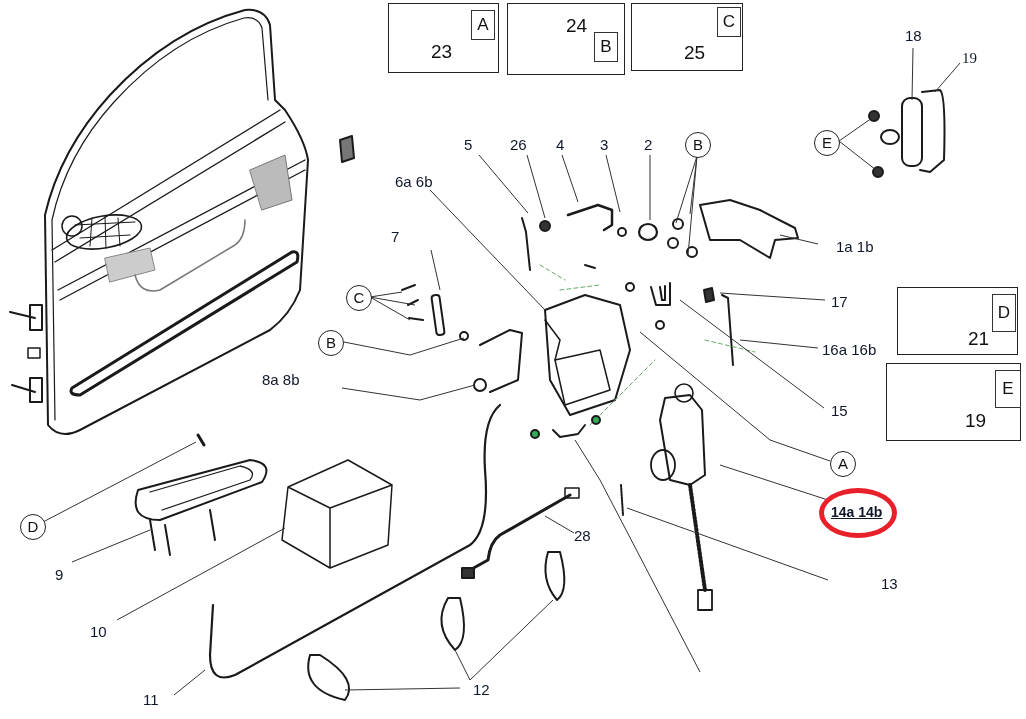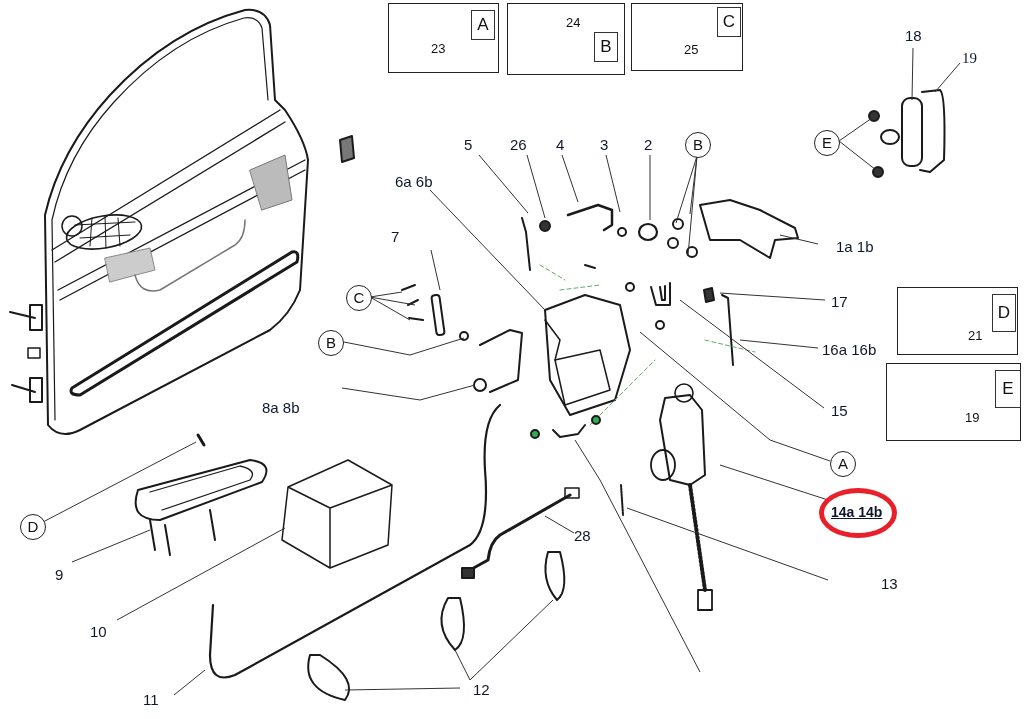--- a/index.html
+++ b/index.html
@@ -2,21 +2,21 @@
 <html><head>
 <meta charset="utf-8">
 <style>
   html,body{margin:0;padding:0;background:#ffffff;}
   body{width:1026px;height:719px;position:relative;overflow:hidden;font-family:"Liberation Sans",sans-serif;color:#111;}
   #stage{position:absolute;left:0;top:0;width:1026px;height:719px;}
   .lbl{position:absolute;font-size:15px;color:#0f172a;line-height:1;white-space:nowrap;font-family:"Liberation Sans",sans-serif;}
   .circle{position:absolute;width:24px;height:24px;border:1px solid #222;border-radius:50%;background:#fff;font-size:15px;line-height:24px;text-align:center;color:#111;font-family:"Liberation Sans",sans-serif;}
   .box{position:absolute;border:1.5px solid #222;background:#fff;}
   .boxletter{position:absolute;border:1px solid #333;width:22px;height:28px;font-size:17px;line-height:28px;text-align:center;font-family:"Liberation Sans",sans-serif;}
-  .boxnum{position:absolute;font-size:13px;font-family:"Liberation Sans",sans-serif;}
+  .boxnum{position:absolute;font-size:19px;font-family:"Liberation Sans",sans-serif;}
   .hl{position:absolute;border:5px solid #e8202a;border-radius:50%;}
 </style>
 </head>
 <body>
 
 <div id="stage">
 
   <svg width="1026" height="719" style="position:absolute;left:0;top:0">
     <g fill="none" stroke="#1a1a1a" stroke-width="2" stroke-linejoin="round" stroke-linecap="round">
 
@@ -190,21 +190,21 @@
   <div class="circle" style="left:20px;top:514px;">D</div>
   <div class="circle" style="left:814px;top:130px;">E</div>
 
   <div class="lbl" style="left:836px;top:239px;">1a  1b</div>
   <div class="lbl" style="left:644px;top:137px;">2</div>
   <div class="lbl" style="left:600px;top:137px;">3</div>
   <div class="lbl" style="left:556px;top:137px;">4</div>
   <div class="lbl" style="left:464px;top:137px;">5</div>
   <div class="lbl" style="left:395px;top:174px;">6a  6b</div>
   <div class="lbl" style="left:391px;top:229px;">7</div>
-  <div class="lbl" style="left:262px;top:400px;">8a  8b</div>
+  <div class="lbl" style="left:262px;top:372px;">8a  8b</div>
   <div class="lbl" style="left:55px;top:567px;">9</div>
   <div class="lbl" style="left:90px;top:624px;">10</div>
   <div class="lbl" style="left:143px;top:692px;">11</div>
   <div class="lbl" style="left:473px;top:682px;">12</div>
   <div class="lbl" style="left:833px;top:576px;margin-left:48px;">13</div>
   <div class="lbl" style="left:831px;top:505px;font-size:14px;font-weight:bold;text-decoration:underline;">14a  14b</div>
   <div class="lbl" style="left:831px;top:403px;">15</div>
   <div class="lbl" style="left:822px;top:342px;">16a  16b</div>
   <div class="lbl" style="left:831px;top:294px;">17</div>
   <div class="lbl" style="left:905px;top:28px;">18</div>

